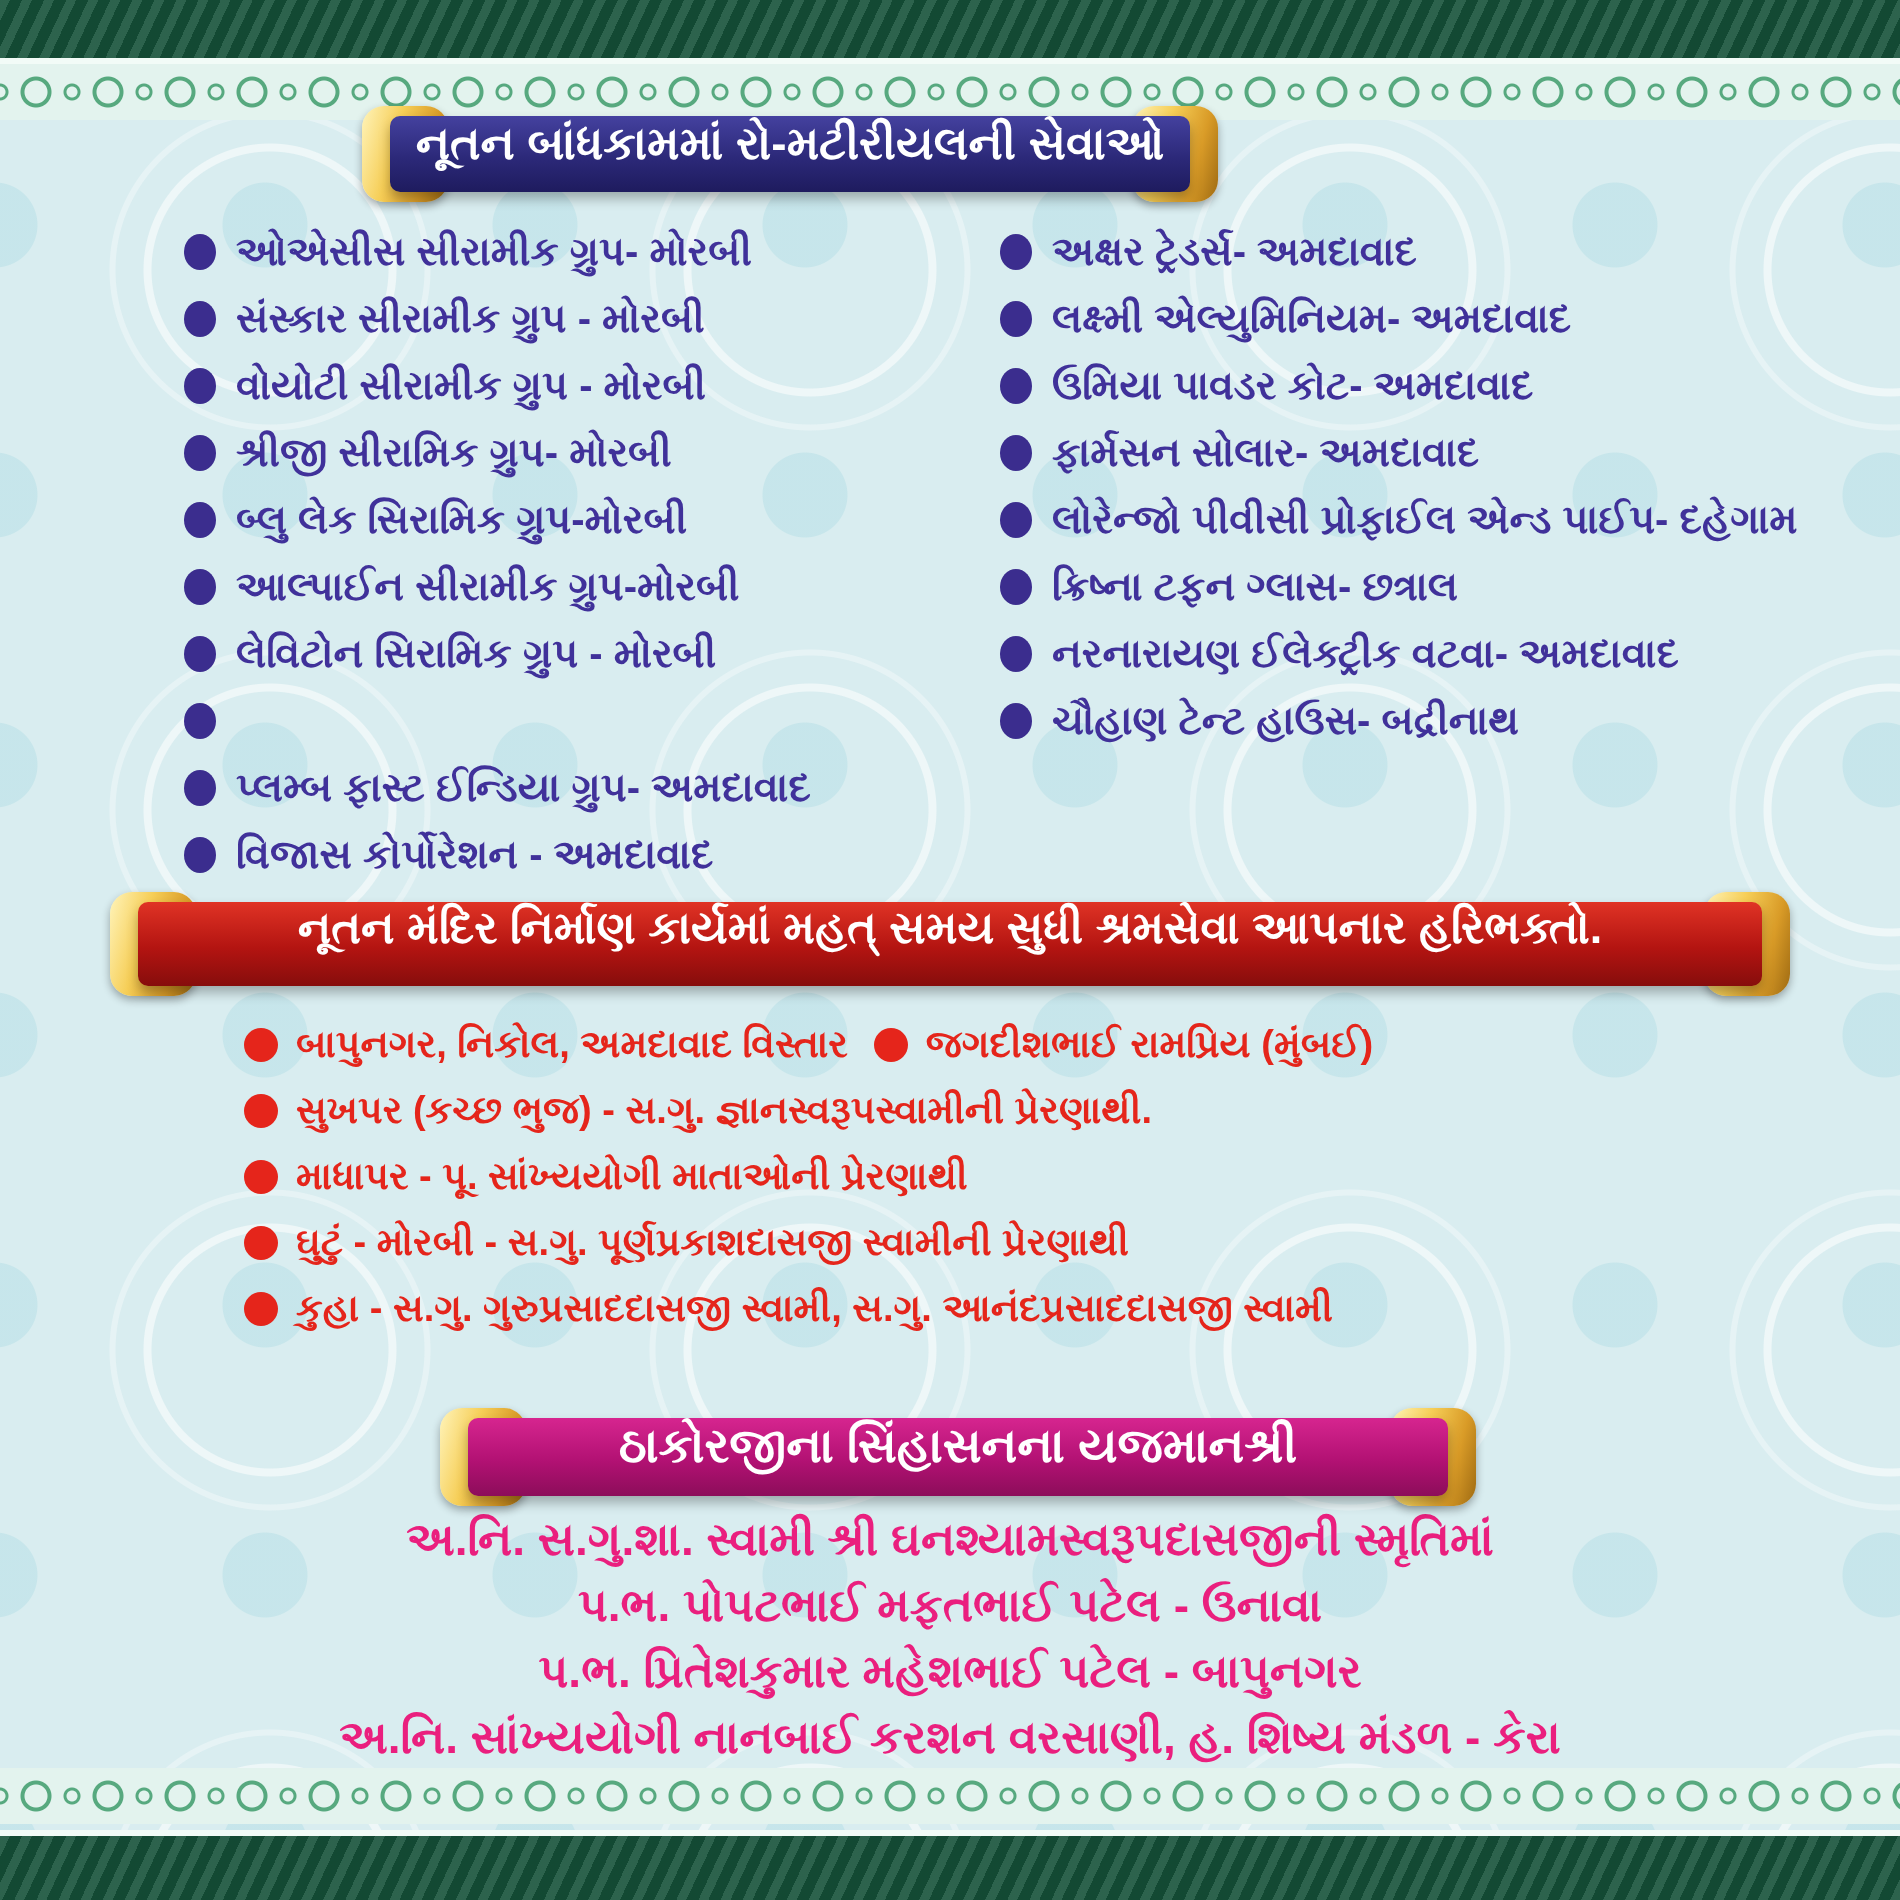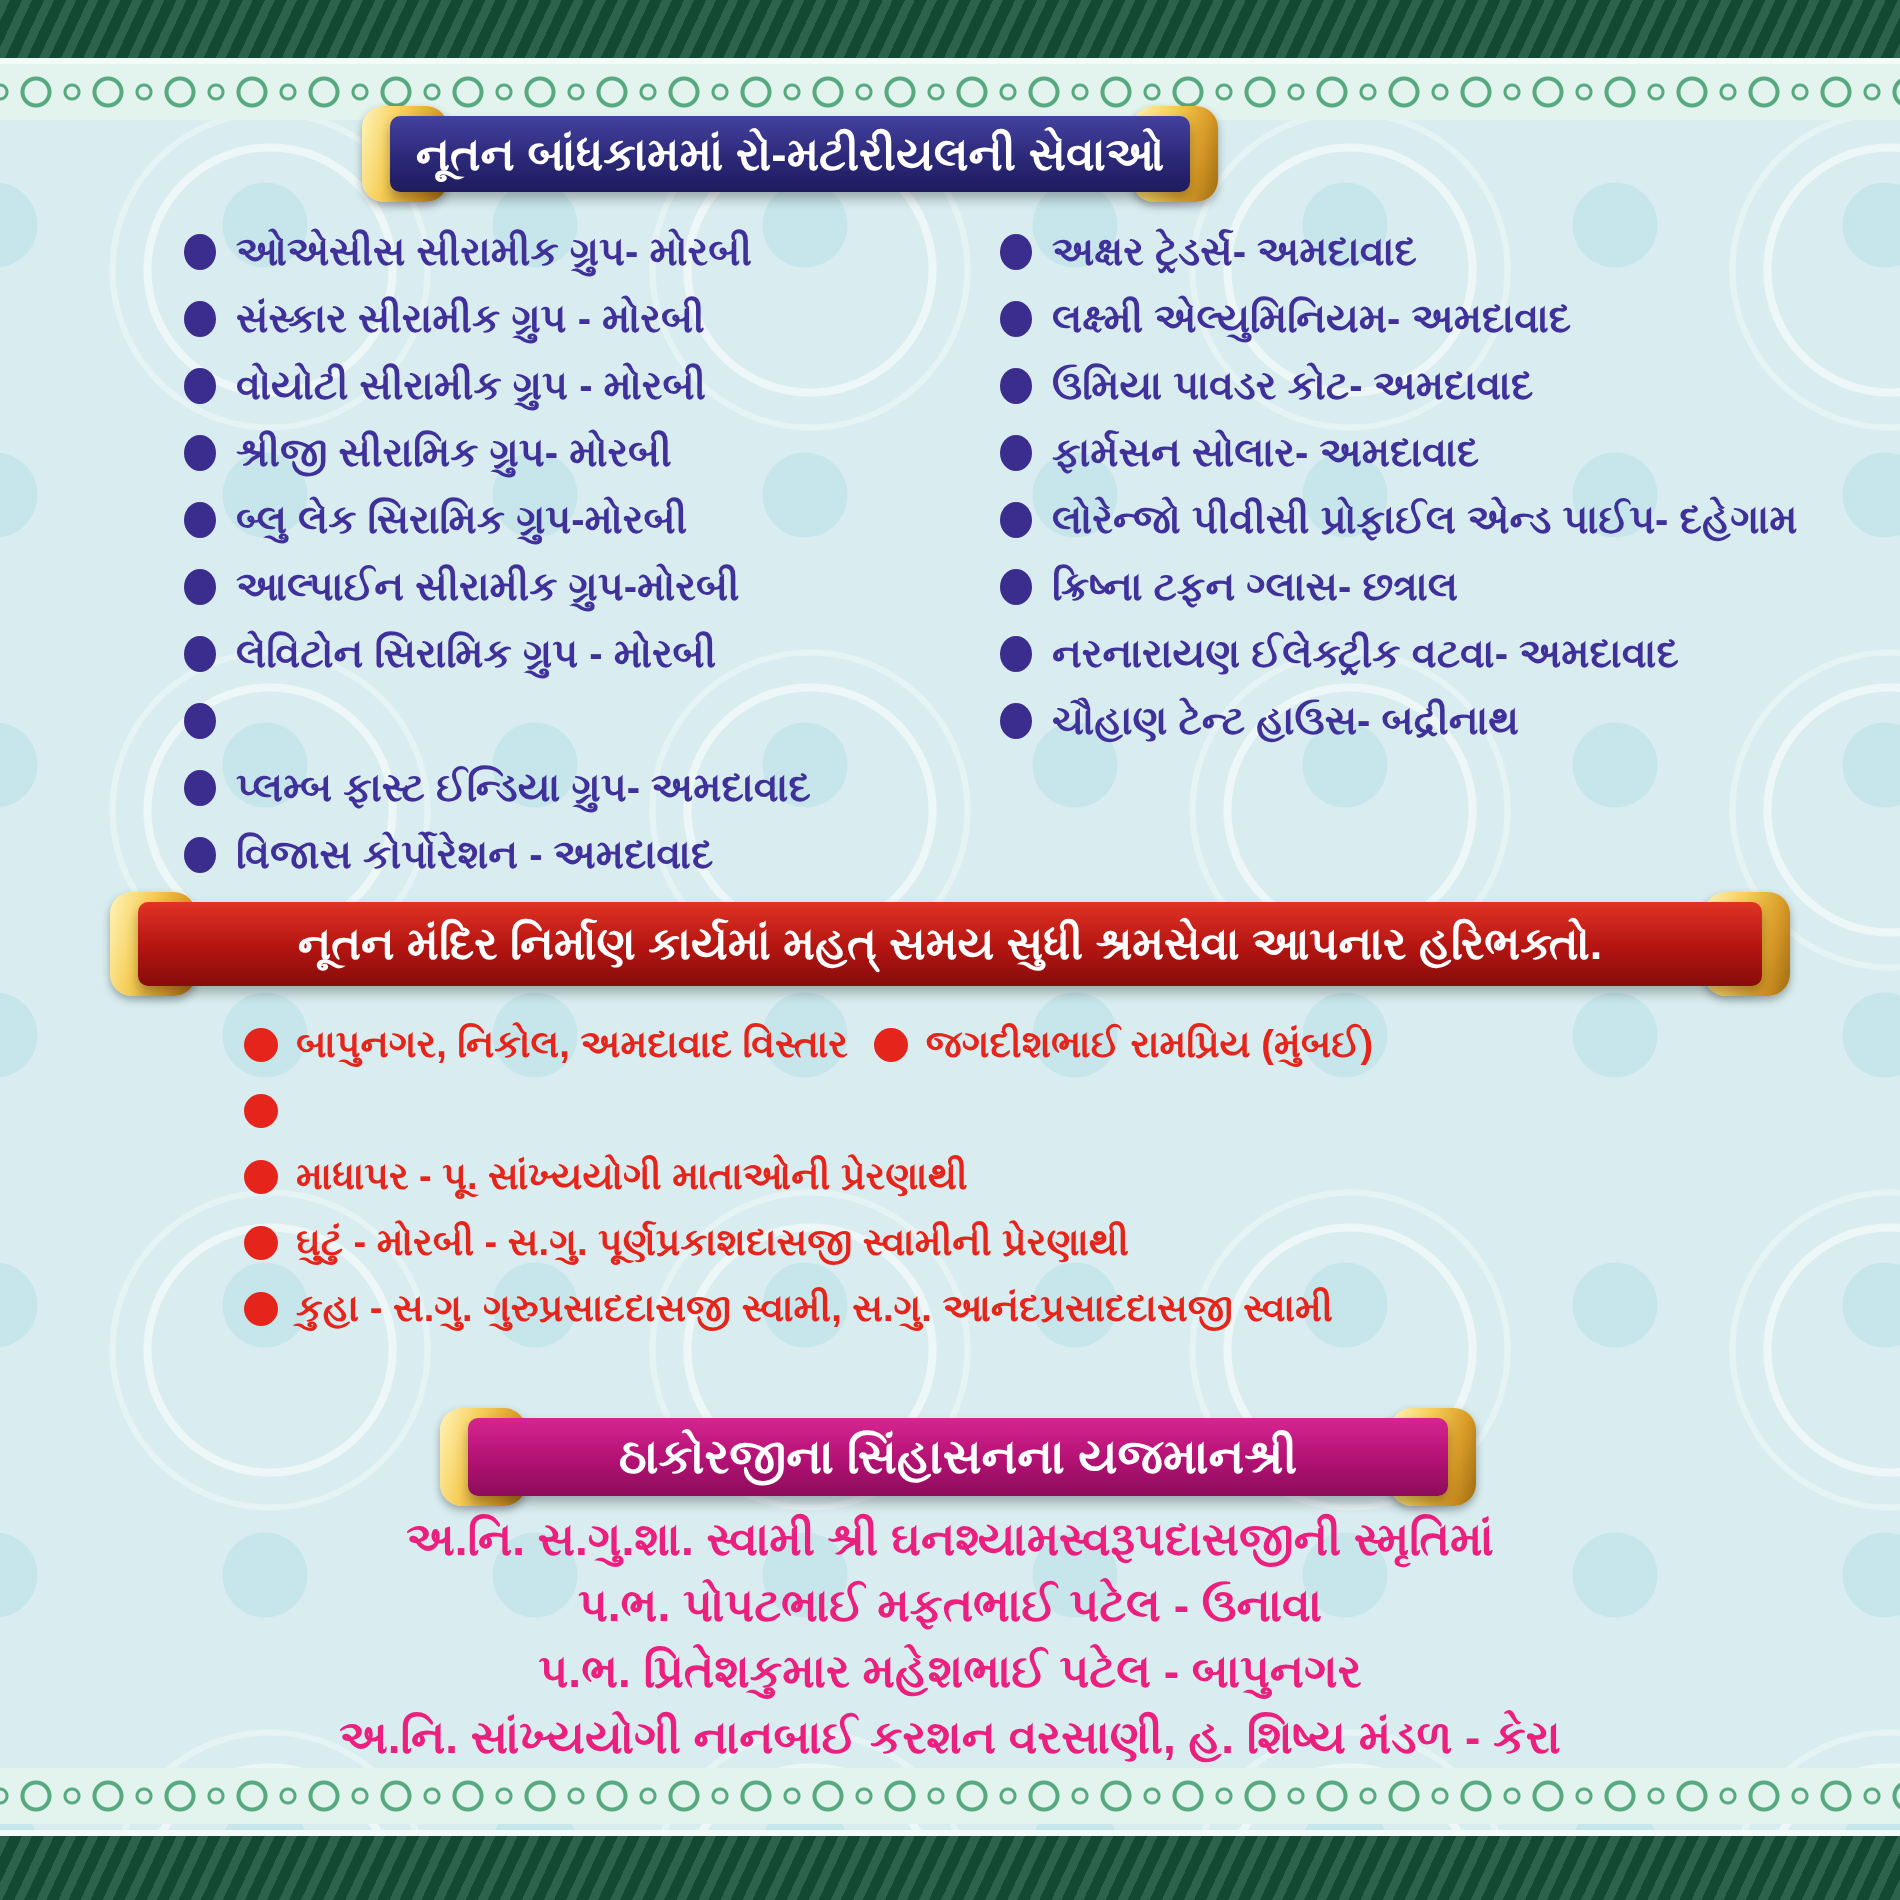--- a/index.html
+++ b/index.html
@@ -28,21 +28,21 @@
       radial-gradient(circle at 0px 28px, rgba(87,169,127,0) 5px, #57a97f 6px 8px, rgba(87,169,127,0) 9px),
       radial-gradient(circle at 72px 28px, rgba(87,169,127,0) 5px, #57a97f 6px 8px, rgba(87,169,127,0) 9px);
     background-size:72px 56px;
   }
   .lace-top{top:64px;}
   .lace-bottom{top:1768px;}
   
   .banner{position:absolute;}
   .banner .bar{
     position:relative;z-index:2;width:100%;height:100%;
-    display:flex;align-items:center;justify-content:center;
+    display:flex;justify-content:center;
     border-radius:10px;box-shadow:0 7px 12px rgba(0,0,0,0.28);
   }
   .gold{
     position:absolute;z-index:1;top:-10px;width:86px;height:calc(100% + 20px);
     border-radius:22px;
     background:linear-gradient(105deg,#fff4ba 0%,#f6ce57 38%,#d99b27 72%,#9e6a12 100%);
     box-shadow:0 4px 9px rgba(0,0,0,0.32);
   }
   .gold-left{left:-28px;}
   .gold-right{right:-28px;}
@@ -177,20 +177,21 @@
 
   <ul class="seva-list">
     <li class="dual">
       <span class="bullet"></span>
         <span class="label first">બાપુનગર, નિકોલ, અમદાવાદ વિસ્તાર</span>
       <span class="bullet"></span>
         <span class="label">જગદીશભાઈ રામપ્રિય (મુંબઈ)</span>
     </li>
     <li>
         <span class="bullet"></span>
+        <span class="label">સુખપર (કચ્છ ભુજ) - સ.ગુ. જ્ઞાનસ્વરૂપસ્વામીની પ્રેરણાથી.</span>
       </li>
     <li>
         <span class="bullet"></span>
         <span class="label">માધાપર - પૂ. સાંખ્યયોગી માતાઓની પ્રેરણાથી</span>
       </li>
     <li>
         <span class="bullet"></span>
         <span class="label">ઘુટું - મોરબી - સ.ગુ. પૂર્ણપ્રકાશદાસજી સ્વામીની પ્રેરણાથી</span>
       </li>
     <li>

